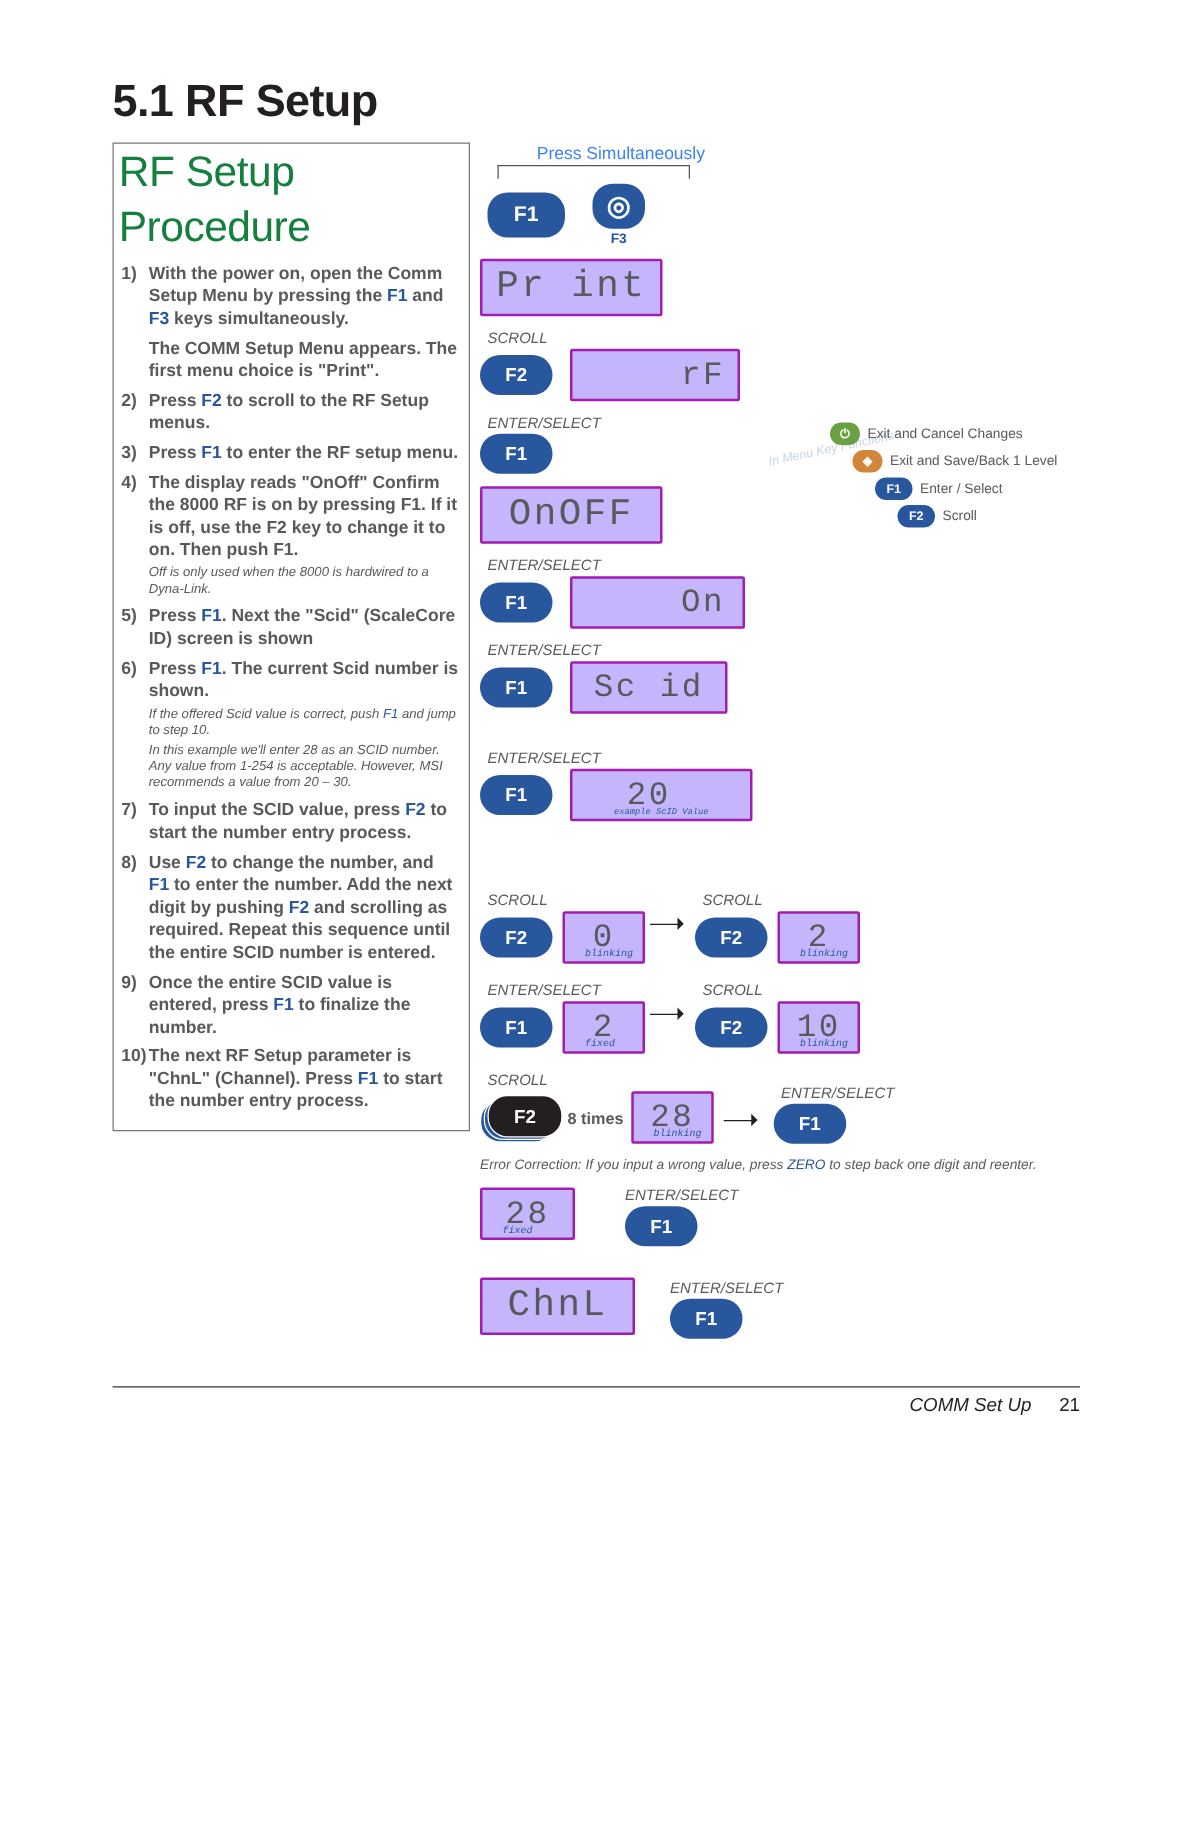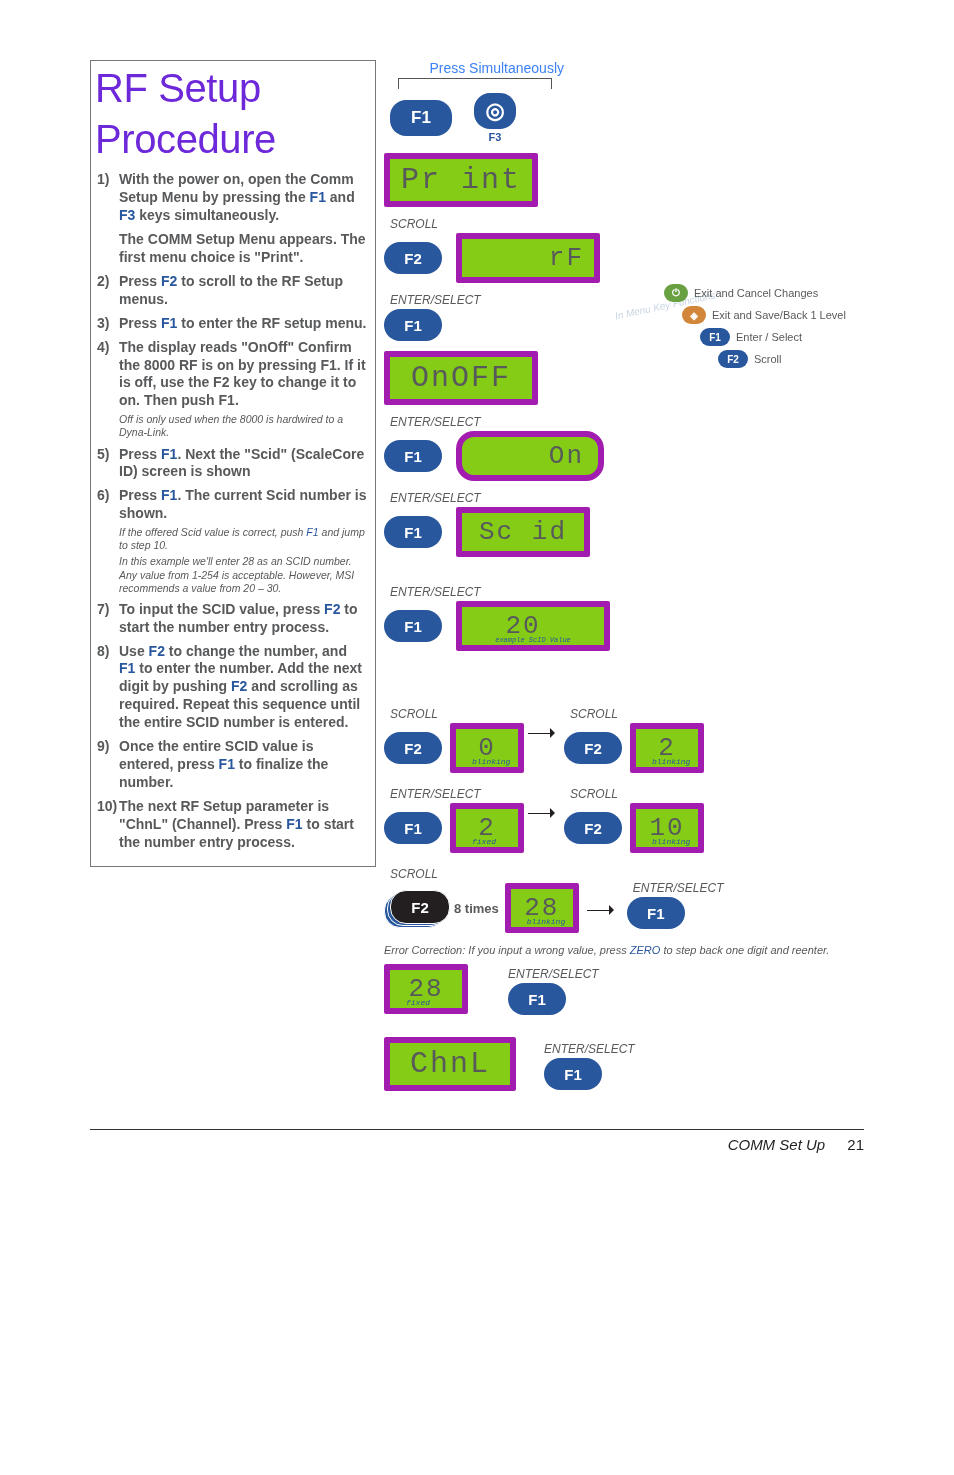--- a/index.html
+++ b/index.html
@@ -15,23 +15,23 @@
   h1 {
     font-family: "Arial Black", Impact, sans-serif;
     font-weight: 900;
     font-size: 36px;
     margin: 0 0 12px 0;
     letter-spacing: -0.5px;
     color: #231f20;
   }
   h2 {
     font-weight: 400;
-    font-size: 40px;
+    font-size: 34px;
     margin: 0 0 4px 0;
-    color: #6d28d9;
+    color: #15803d;
     letter-spacing: -0.4px;
   }
   .columns {
     display: flex;
     align-items: flex-start;
   }
   .left {
     width: 270px;
     border: 1px solid #777;
     padding: 6px 8px 8px 6px;
@@ -99,34 +99,34 @@
   .btn-sm  { width: 58px; height: 32px; font-size: 15px; }
   .btn-round { width: 42px; height: 36px; border-radius: 16px; font-size: 22px; }
   .row { margin-bottom: 10px; display:flex; align-items:center; }
   .lbl {
     font-style: italic;
     font-size: 12px;
     color: #58595b;
     margin: 4px 0 2px 6px;
   }
   .display {
-    border: 6px solid #a21caf;
+    border: 2px solid #a21caf;
     border-radius: 2px;
     width: 142px;
     height: 42px;
     display: inline-flex;
     align-items: center;
     justify-content: center;
     font-family: monospace;
     font-size: 30px;
     letter-spacing: 2px;
     color: #58595b;
     vertical-align: middle;
     position: relative;
-    background:#84cc16;
+    background:#c4b5fd;
   }
   .display.sm { width: 122px; height: 38px; font-size: 26px; font-family: Liberation Mono, monospace; }
   .display.tiny { width: 62px; height: 38px; font-size: 26px; }
   .display .sub {
     position:absolute;
     bottom:1px; left:0; right:0;
     font-size:7px;
     letter-spacing:0;
     font-style:italic;
     text-align:center;
@@ -207,20 +207,21 @@
     color:#c9d6e4;
     transform:rotate(-12deg);
     font-style:italic;
   }
   .f3lbl { font-size:11px; font-weight:700; color:#28579d; text-align:center; width:42px; margin-top:2px;}
 </style>
 </head>
 <body>
 
 <div class="page">
+  <h1>5.1   RF Setup</h1>
 
   <div class="columns">
 
     <div class="left">
       <h2 style="margin:-4px 0 6px -2px;">RF Setup Procedure</h2>
 
       <div class="step">
           <span class="num">1)</span>
         <span class="txt">
           <span>With the power on, open the Comm Setup Menu by pressing the </span><span class="blue">F1</span><span> and </span><span class="blue">F3</span><span> keys simultaneously.</span>
@@ -322,21 +323,21 @@
           <span class="btn btn-sm">F1</span>
         </div>
 
       <div class="row">
           <span class="display seg">OnOFF</span>
         </div>
 
       <div class="lbl">ENTER/SELECT</div>
       <div class="row" style="gap:14px;">
         <span class="btn btn-sm">F1</span>
-        <span class="display sm seg" style="justify-content:flex-end; padding-right:14px;border-radius:18px;">On</span>
+        <span class="display sm seg" style="justify-content:flex-end; padding-right:14px;">On</span>
       </div>
 
       <div class="lbl">ENTER/SELECT</div>
       <div class="row" style="gap:14px;">
         <span class="btn btn-sm">F1</span>
         <span class="display sm seg">Sc id</span>
       </div>
 
       <div style="height:14px;"></div>
       <div class="lbl">ENTER/SELECT</div>

